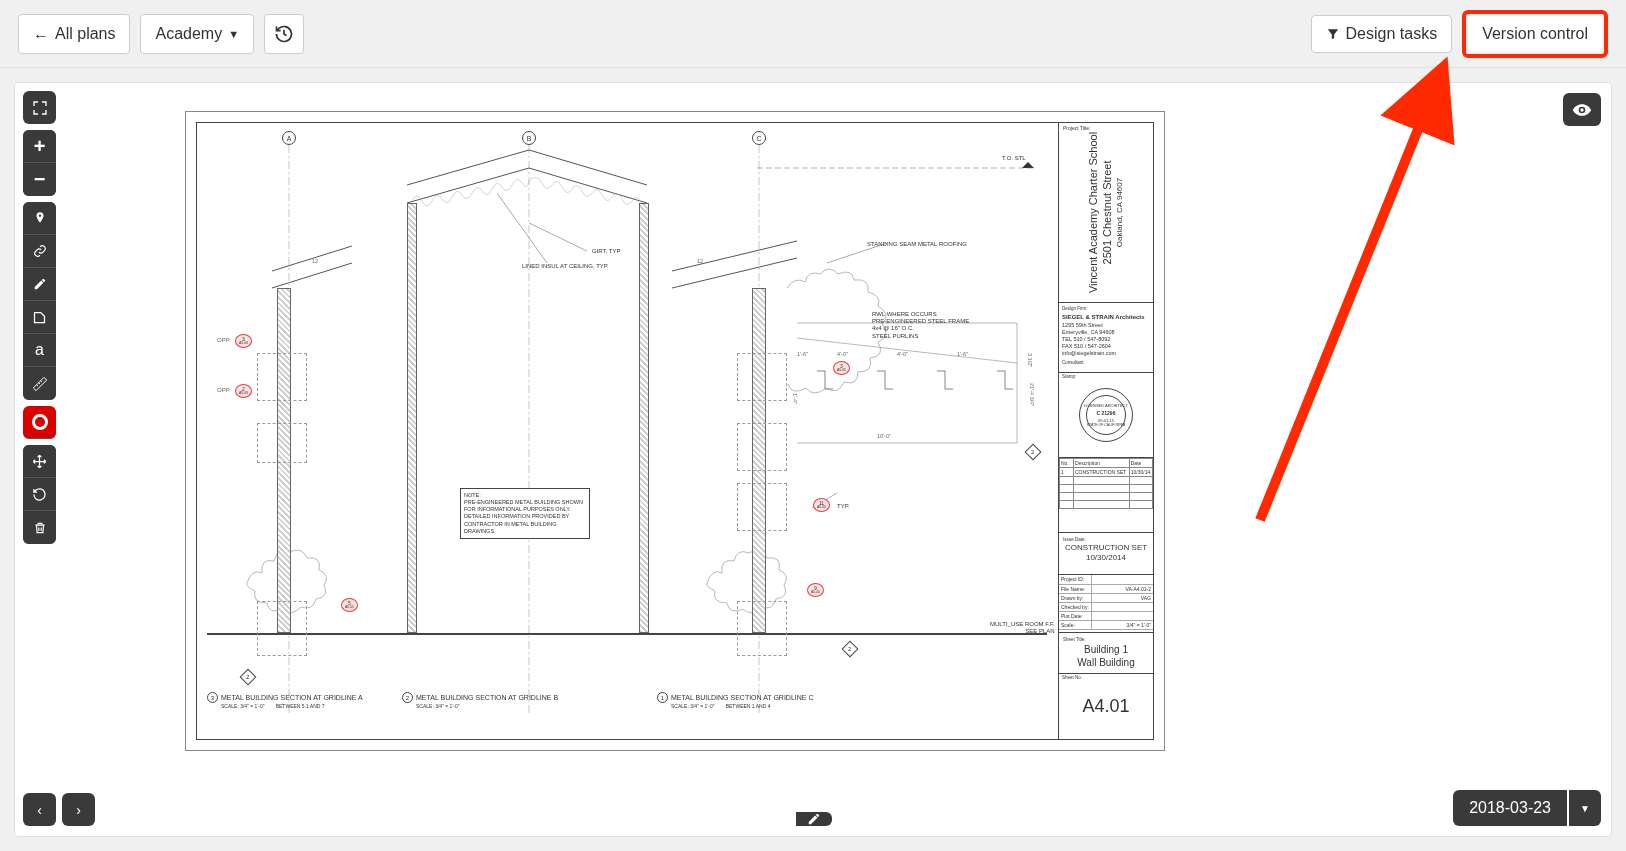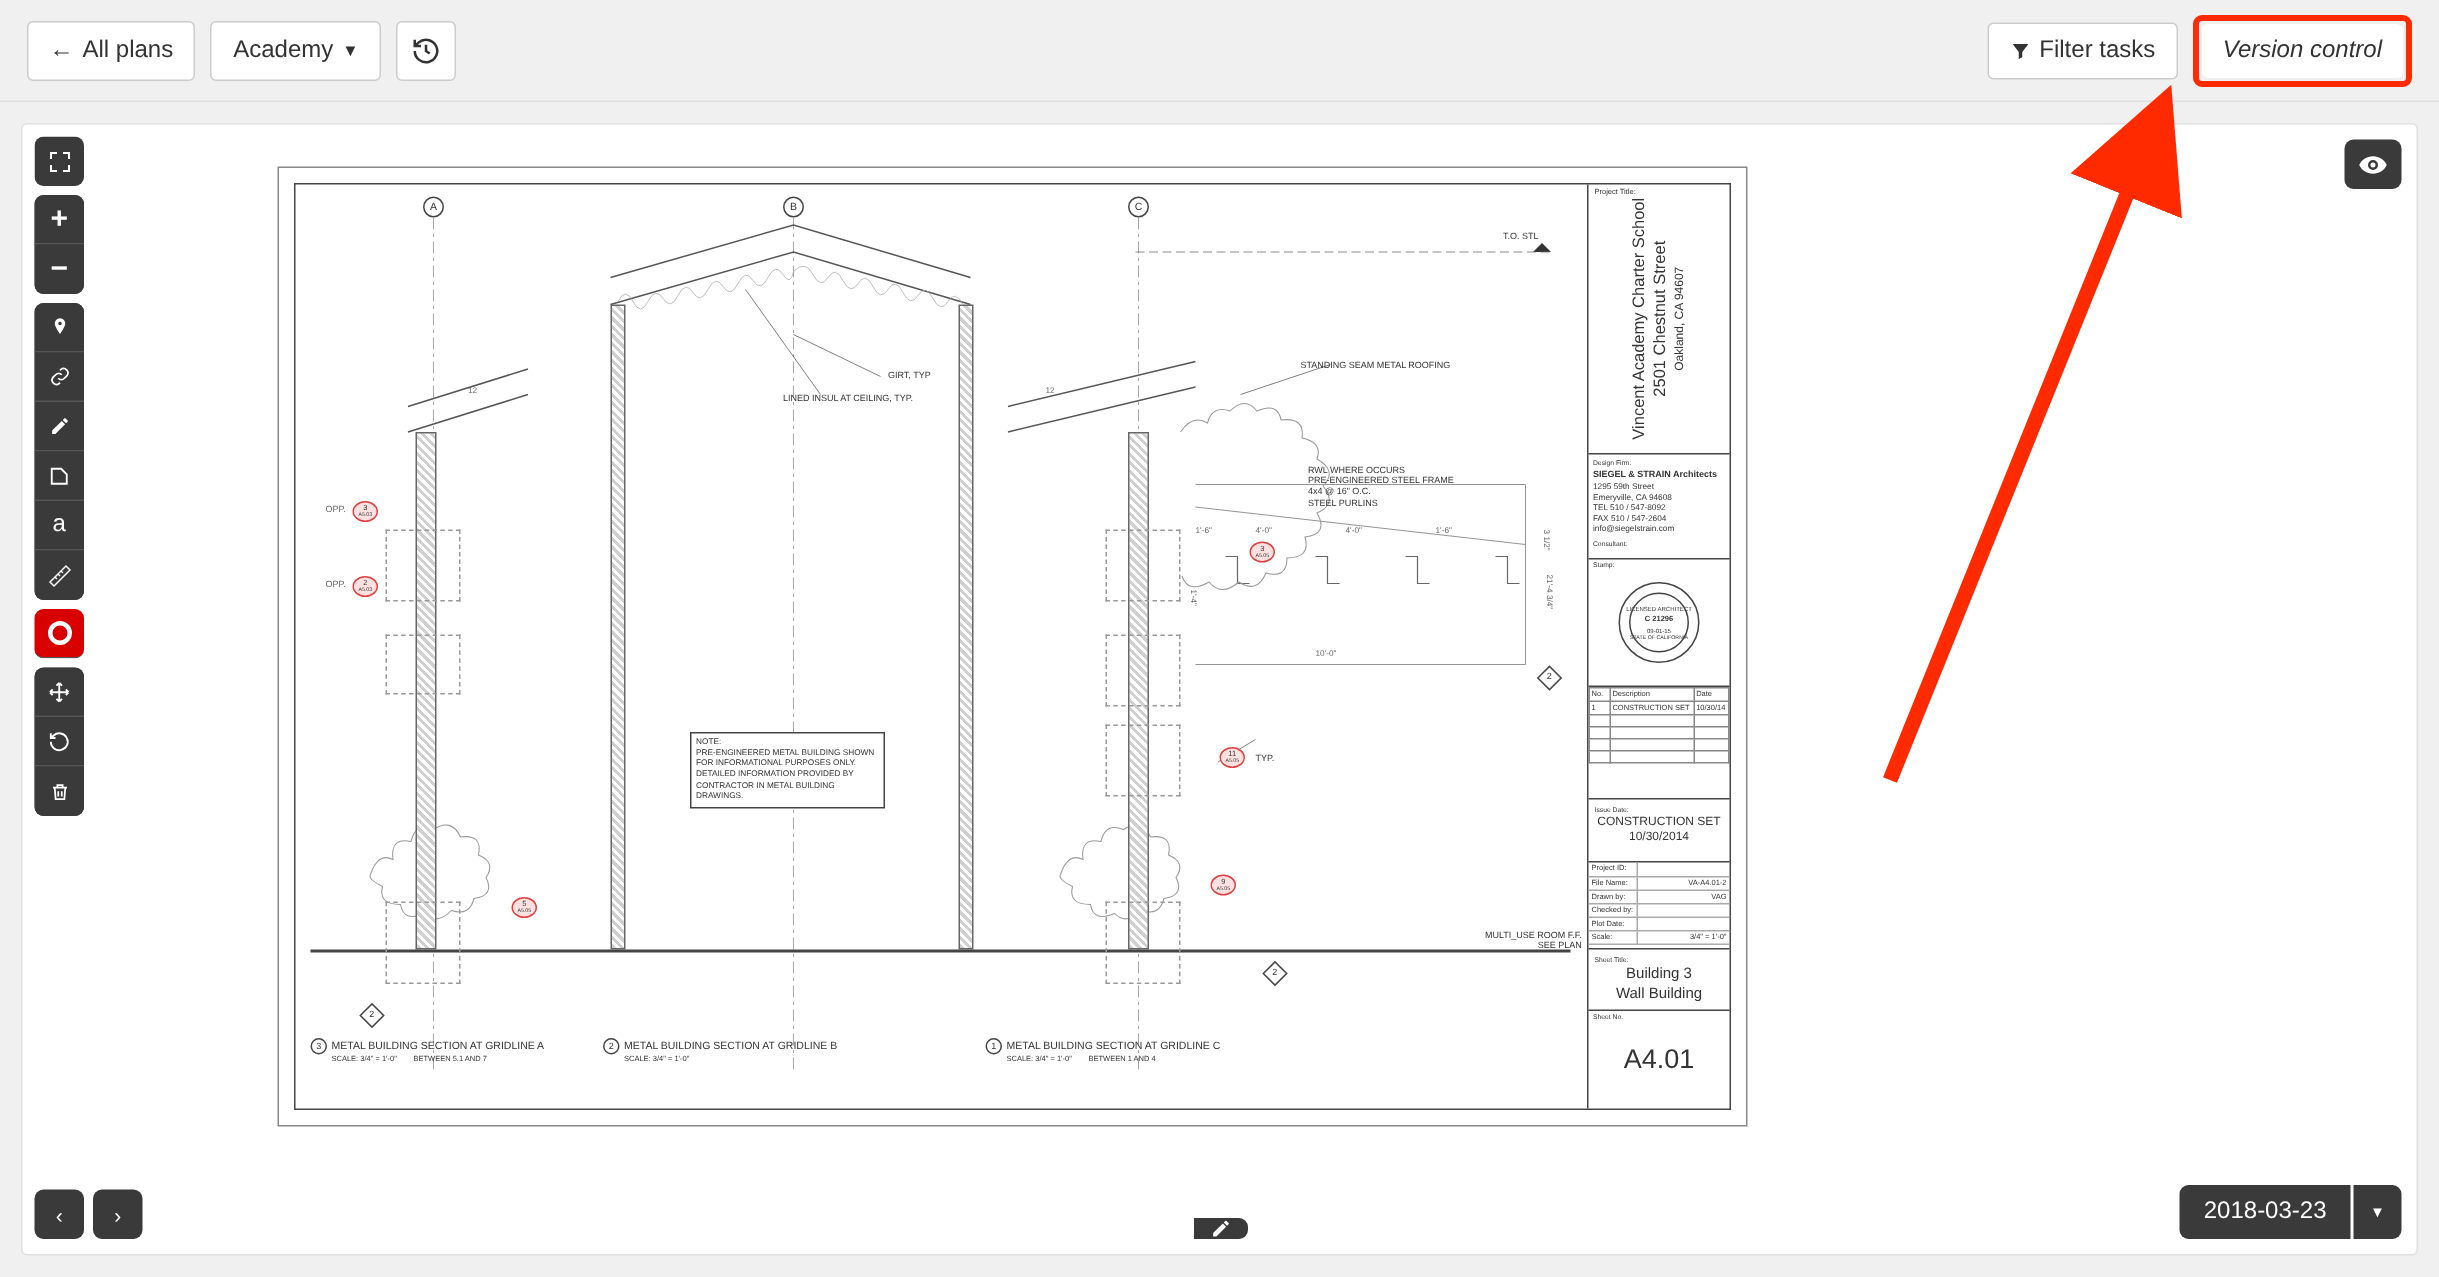--- a/index.html
+++ b/index.html
@@ -5,21 +5,21 @@
     * { box-sizing: border-box; margin: 0; padding: 0; }
     body { font-family: -apple-system, "Helvetica Neue", Arial, sans-serif; background: #f0f0f0; color: #333; font-size: 14px; width: 1626px; height: 851px; overflow: hidden; position: relative; }
 
     
     .topbar { height: 68px; padding: 15px 18px; display: flex; align-items: center; border-bottom: 1px solid #e0e0e0; }
     .btn { background: #fff; border: 1px solid #ccc; border-radius: 4px; padding: 9px 14px; font-size: 16px; cursor: pointer; display: inline-flex; align-items: center; gap: 6px; color: #333; }
     .topbar .left { display: flex; gap: 10px; }
     .topbar .spacer { flex: 1; }
     .topbar .icon-btn { width: 40px; height: 40px; display: inline-flex; align-items: center; justify-content: center; border: 1px solid #ccc; background: #fff; border-radius: 4px; cursor: pointer; }
     .highlight-box { border: 4px solid #ff2a00; border-radius: 6px; padding: 2px; }
-    .highlight-box .btn { border: none; font-style: italic; }
+    .highlight-box .btn { border: none; }
     .caret { font-size: 11px; }
 
     
     .main { position: absolute; top: 68px; left: 0; right: 0; bottom: 0; display: flex; }
     .viewer-wrap { flex: 1; background: #fff; border: 1px solid #e0e0e0; margin: 14px; position: relative; border-radius: 4px; overflow: hidden; }
     .right-panel { width: 290px; padding: 20px 10px; }
     .right-panel h3 { text-align: center; font-weight: 600; font-size: 18px; color: #333; padding-bottom: 14px; border-bottom: 1px solid #ddd; margin-top: 70px; }
 
     
     .tool-col { position: absolute; left: 8px; top: 8px; display: flex; flex-direction: column; gap: 6px; z-index: 10; }
@@ -110,21 +110,21 @@
           <path fill="none" stroke="#333" stroke-width="2" d="M12 7v5l3 2M3 12a9 9 0 1 0 3-6.7L3 8"></path>
           <path fill="none" stroke="#333" stroke-width="2" d="M3 3v5h5"></path>
         </svg>
     </button>
   </div>
   <div class="spacer"></div>
   <button class="btn" style="margin-right:10px;">
     <svg width="14" height="14" viewBox="0 0 24 24">
         <path fill="#333" d="M3 4h18l-7 9v6l-4 2v-8z"></path>
       </svg>
-    <span>Filter tasks</span>
+    <span>Design tasks</span>
   </button>
   <div class="highlight-box">
     <button class="btn">
       <span>Version control</span>
     </button>
   </div>
 </div>
 
 <div class="main">
   <div class="viewer-wrap">
@@ -326,21 +326,21 @@
                   </tr>
               <tr>
                     <td>Scale:</td>
                     <td style="text-align:right">3/4" = 1'-0"</td>
                   </tr>
             </tbody>
               </table>
           </div>
           <div class="tb-sheettitle">
              <div style="font-size:4.5px;text-align:left">Sheet Title:</div>
-             <div>Building 3</div>
+             <div>Building 1</div>
              <div>Wall Building</div>
           </div>
           <div class="tb-num" style="position:relative">
              <div style="position:absolute; top:1px; left:3px; font-size:4.5px;">Sheet No.</div>
              <span>A4.01</span>
           </div>
         </div>
 
         <div class="dwg-area">
 

